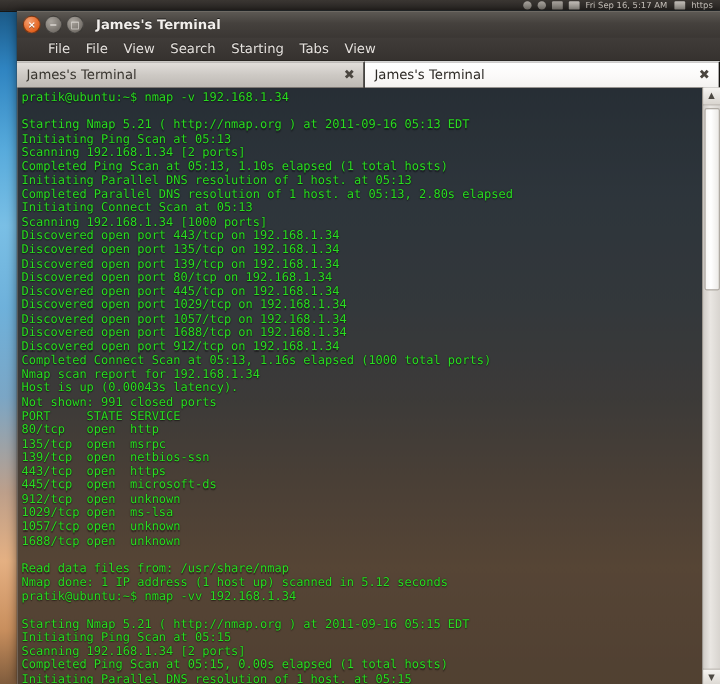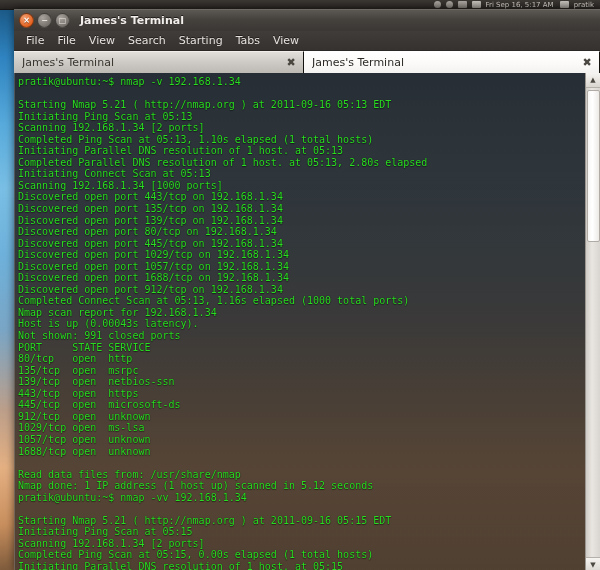--- a/index.html
+++ b/index.html
@@ -100,21 +100,21 @@
     color: #f2efec; font-size: 11px; font-weight: bold;
     text-shadow: 0 -1px 0 rgba(0,0,0,.6);
     font-family: "DejaVu Sans", sans-serif;
   }
 
   
   #menubar {
     height: 19px;
     background: linear-gradient(180deg,#403c39 0%, #36322f 100%);
     display: flex; align-items: center;
-    padding-left: 6px;
+    padding-left: 20px;
     border-bottom: 1px solid #2a2724;
   }
   .menu-item {
     color: #e6e2de; font-size: 11px;
     padding: 1px 6px; margin-right: 1px;
     font-family: "DejaVu Sans", sans-serif;
     text-shadow: 0 -1px 0 rgba(0,0,0,.5);
     cursor: default;
   }
 
@@ -229,21 +229,21 @@
 <div id="desktop">
   <div id="desktop-glow"></div>
 
   <div id="top-panel">
     <span class="panel-ico dot"></span>
     <span class="panel-ico dot"></span>
     <span class="panel-ico"></span>
     <span class="panel-ico sq"></span>
     <span class="panel-item">Fri Sep 16, 5:17 AM</span>
     <span class="panel-ico sq"></span>
-    <span class="panel-item">pratik</span>
+    <span class="panel-item">https</span>
   </div>
 
   <div id="term-window">
 
     <div id="titlebar">
       <div class="win-btns">
         <div class="wb close">
           <span>×</span>
         </div>
         <div class="wb min">

